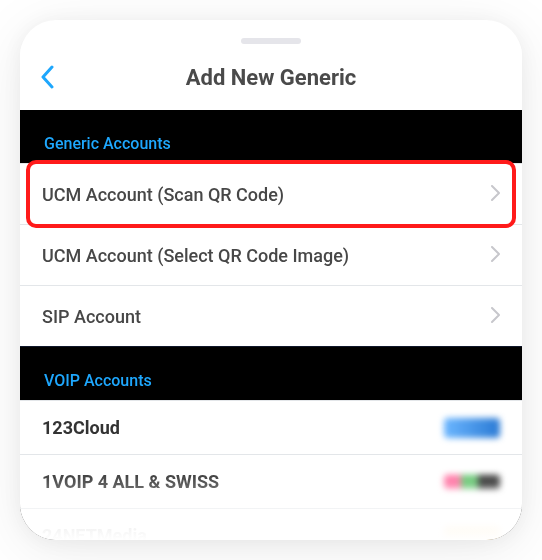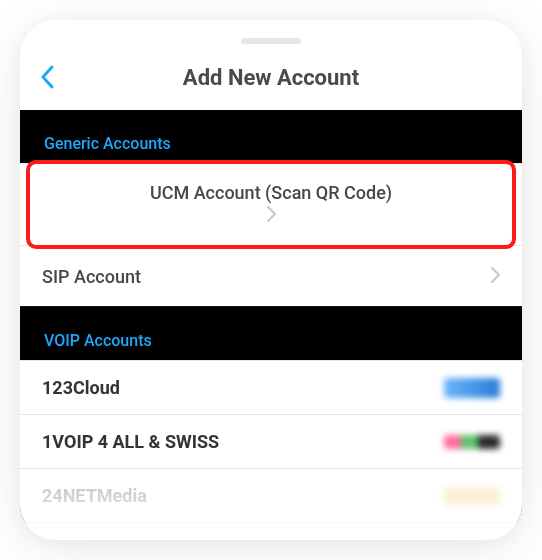--- a/index.html
+++ b/index.html
@@ -136,36 +136,44 @@
 
 <div class="device">
   <div class="speaker"></div>
 
   <div class="header">
     <span class="back-chevron">
       <svg width="14" height="24" viewBox="0 0 14 24" fill="none">
         <path d="M12 2 L3 12 L12 22" stroke="#1ea7fd" stroke-width="3" stroke-linecap="round" stroke-linejoin="round"></path>
       </svg>
     </span>
-    <div class="title">Add New Account</div>
+    <div class="title">Add New Generic</div>
   </div>
 
   <div class="section">
     <div class="section-header">Generic Accounts</div>
 
-    <div class="row" style="position:relative;flex-direction:column;">
+    <div class="row" style="position:relative;">
       <div class="highlight"></div>
       <span class="row-label">UCM Account (Scan QR Code)</span>
       <span class="row-chevron">
         <svg width="9" height="16" viewBox="0 0 9 16" fill="none">
             <path d="M1 1 L8 8 L1 15" stroke="#c7c7cc" stroke-width="2" stroke-linecap="round" stroke-linejoin="round"></path>
           </svg>
       </span>
     </div>
 
+    <div class="row">
+      <span class="row-label">UCM Account (Select QR Code Image)</span>
+      <span class="row-chevron">
+        <svg width="9" height="16" viewBox="0 0 9 16" fill="none">
+            <path d="M1 1 L8 8 L1 15" stroke="#c7c7cc" stroke-width="2" stroke-linecap="round" stroke-linejoin="round"></path>
+          </svg>
+      </span>
+    </div>
 
     <div class="row">
       <span class="row-label">SIP Account</span>
       <span class="row-chevron">
         <svg width="9" height="16" viewBox="0 0 9 16" fill="none">
             <path d="M1 1 L8 8 L1 15" stroke="#c7c7cc" stroke-width="2" stroke-linecap="round" stroke-linejoin="round"></path>
           </svg>
       </span>
     </div>
   </div>

